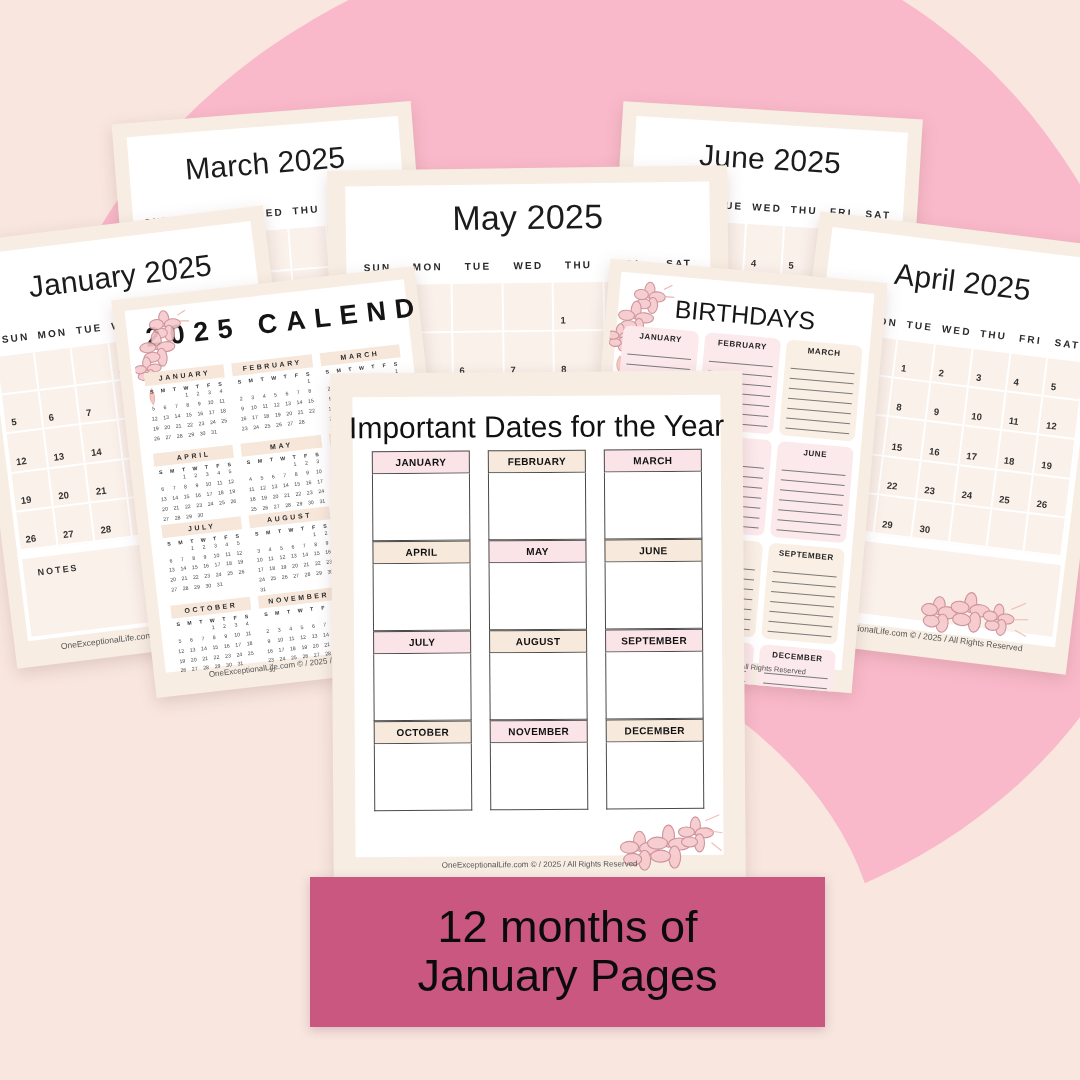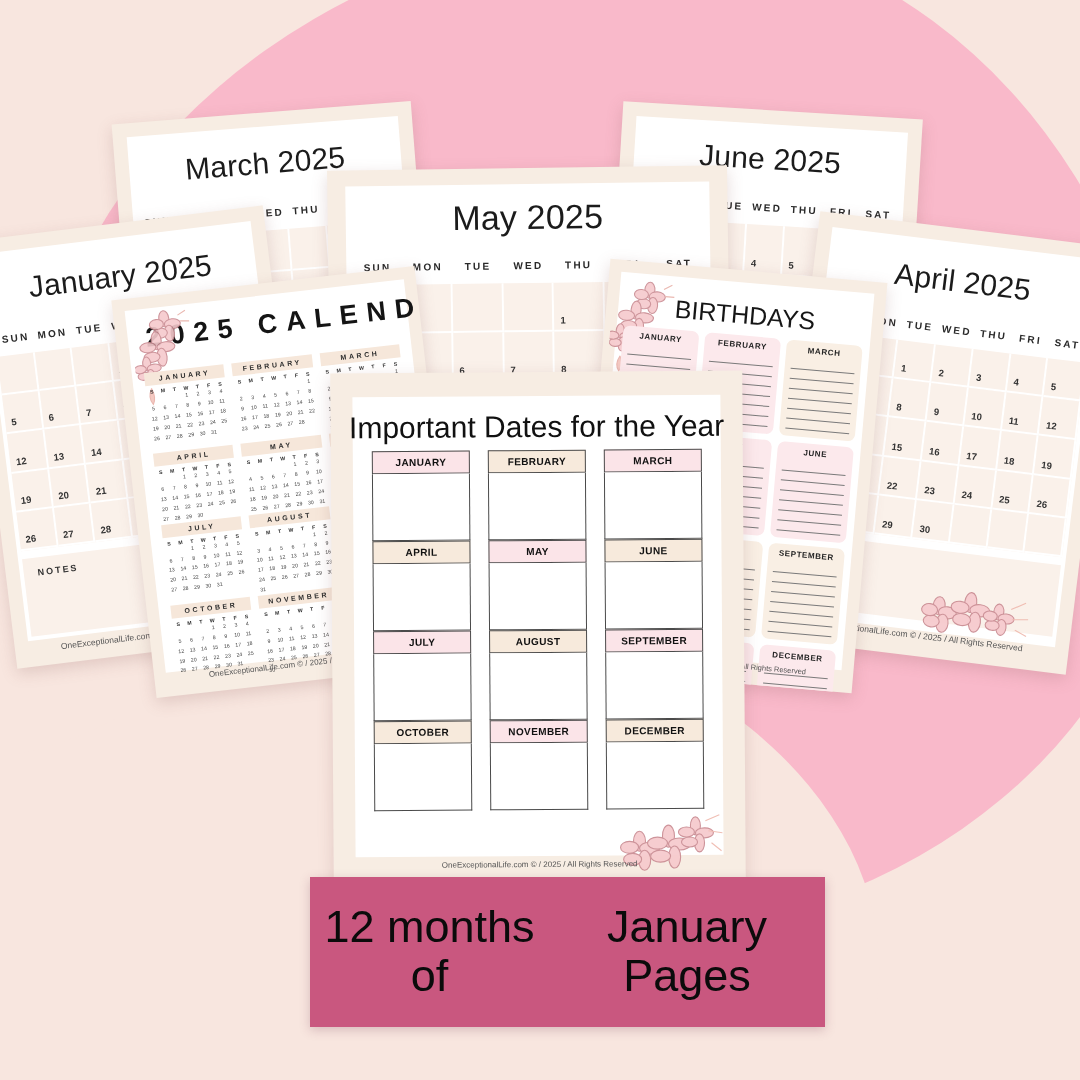--- a/index.html
+++ b/index.html
@@ -126,21 +126,21 @@
   .icard .ib{
     border:1.6px solid #4a4a4a;border-top:none;background:#fff;height:66px;
   }
 
   
   .flowers{position:absolute;pointer-events:none;}
 
   
   .banner{
     position:absolute;left:310px;top:877px;width:515px;height:150px;
-    background:#C9577F;display:flex;flex-direction:row;
+    background:#C9577F;display:flex;flex-direction:column;
     align-items:center;justify-content:center;
     box-shadow:0 3px 10px rgba(120,50,80,.25);
   }
   .banner div{
     font-size:45px;line-height:1.08;color:#0b0b0b;text-align:center;font-weight:400;
   }
 </style>
 </head>
 <body>
 

